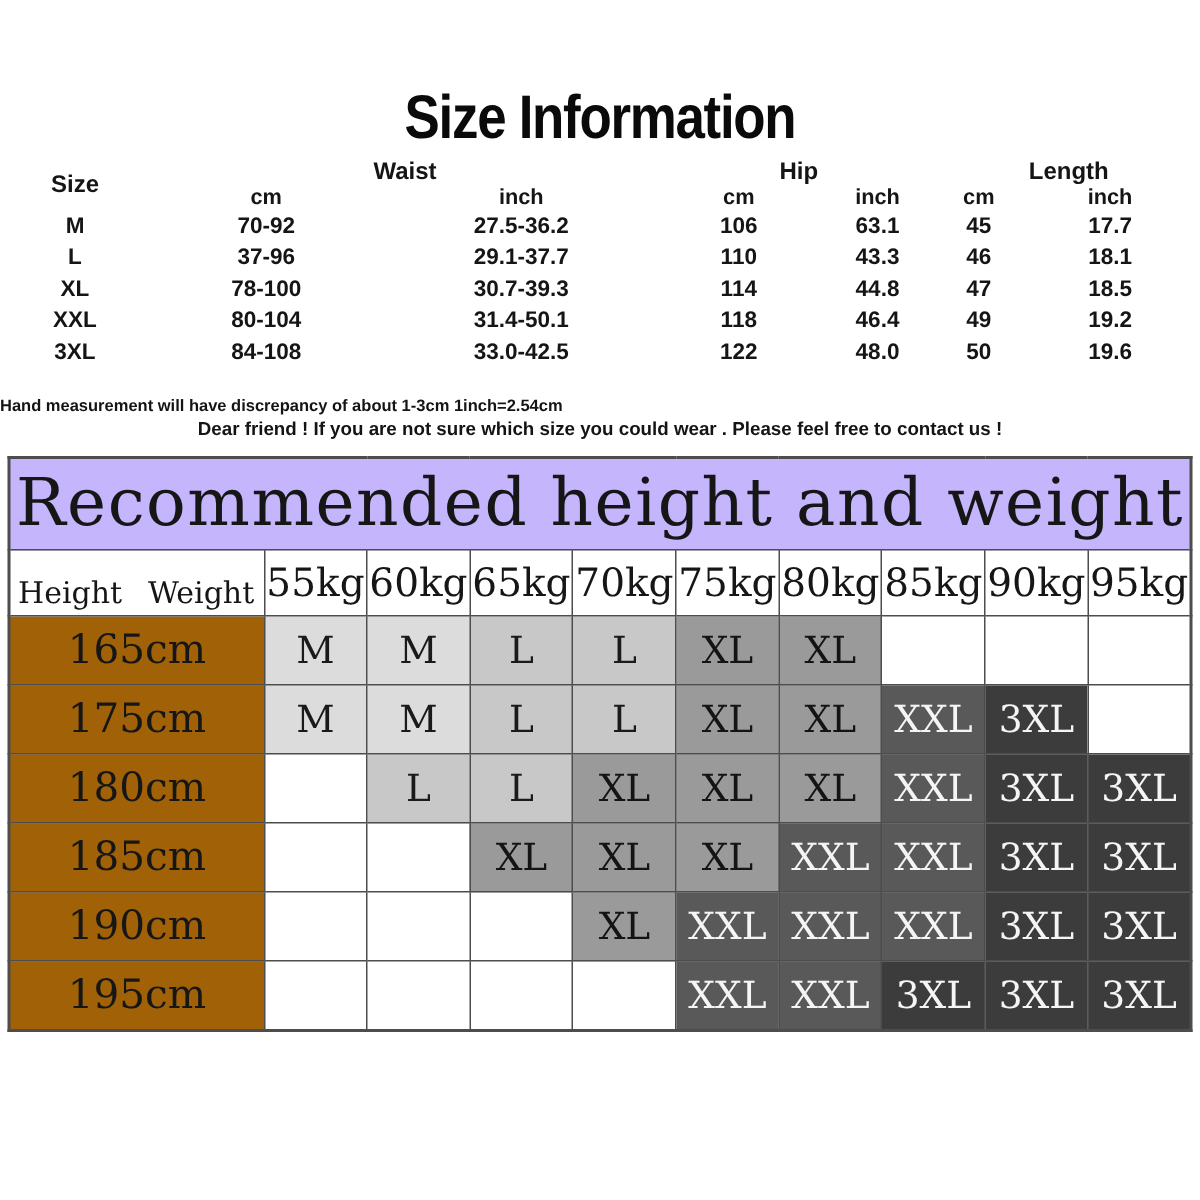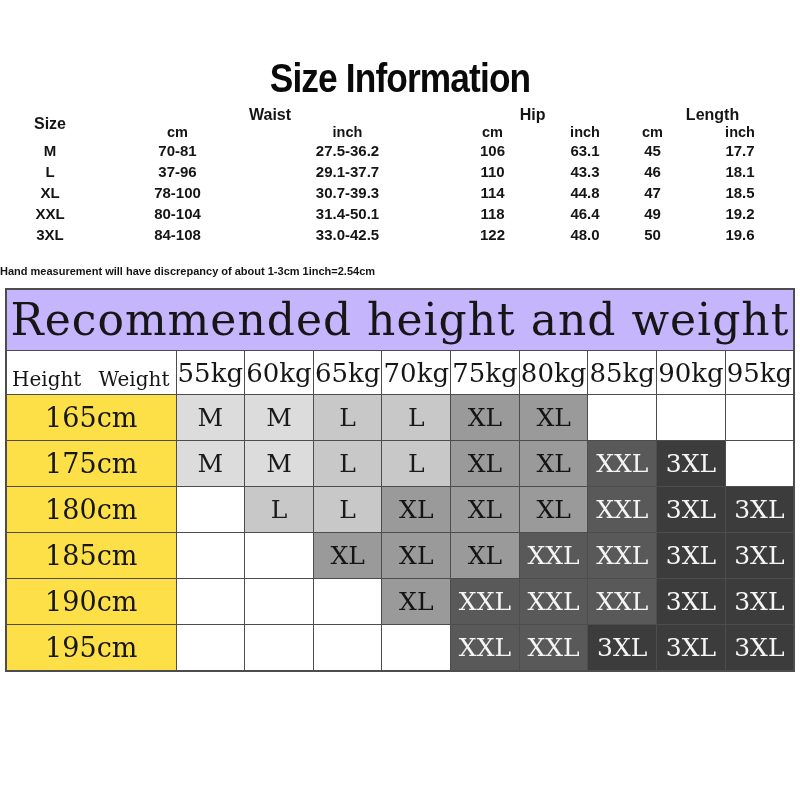--- a/index.html
+++ b/index.html
@@ -37,21 +37,21 @@
     height:60px;font-size:44px;letter-spacing:1px;line-height:60px;
     font-weight:500;white-space:nowrap;background:#c4b5fd;
   }
   tr.weights-row th{height:43px;font-size:26px;background:#fff;margin-left:14px;}
   th.corner{position:relative;background:
     linear-gradient(to bottom right,
       transparent calc(50% - 1px), #4d4d4d calc(50% - 0.2px),
       #4d4d4d calc(50% + 0.2px), transparent calc(50% + 1px)) #fff;}
   .corner-inner{position:absolute;left:5px;right:6px;bottom:5px;display:flex;justify-content:space-between;}
   .corner-inner span{font-size:20px;line-height:20px;}
-  table.matrix tbody th{height:45px;font-size:27px;background:#fde047;font-weight:normal;}
+  table.matrix tbody th{height:45px;font-size:27px;background:#a16207;font-weight:normal;}
   table.matrix tbody td{height:45px;font-size:25px;background:#fff;}
 </style>
 </head>
 <body>
 
 <div class="page">
 
   <h1 class="main-title">Size Information</h1>
 
   <table class="size-table">
@@ -76,21 +76,21 @@
           <th class="sub">inch</th>
           <th class="sub">cm</th>
           <th class="sub">inch</th>
           <th class="sub">cm</th>
           <th class="sub">inch</th>
         </tr>
     </thead>
     <tbody>
         <tr>
           <td>M</td>
-          <td>70-81</td>
+          <td>70-92</td>
           <td>27.5-36.2</td>
           <td>106</td>
           <td>63.1</td>
           <td>45</td>
           <td>17.7</td>
         </tr>
         <tr>
           <td>L</td>
           <td>37-96</td>
           <td>29.1-37.7</td>
@@ -123,20 +123,21 @@
           <td>33.0-42.5</td>
           <td>122</td>
           <td>48.0</td>
           <td>50</td>
           <td>19.6</td>
         </tr>
       </tbody>
   </table>
 
   <div class="note1">Hand measurement will have discrepancy of about 1-3cm 1inch=2.54cm</div>
+  <div class="note2">Dear friend ! If you are not sure which size you could wear . Please feel free to contact us !</div>
 
   <table class="matrix">
     <colgroup>
       <col style="width:170px">
       <col>
         <col>
         <col>
         <col>
         <col>
         <col>

